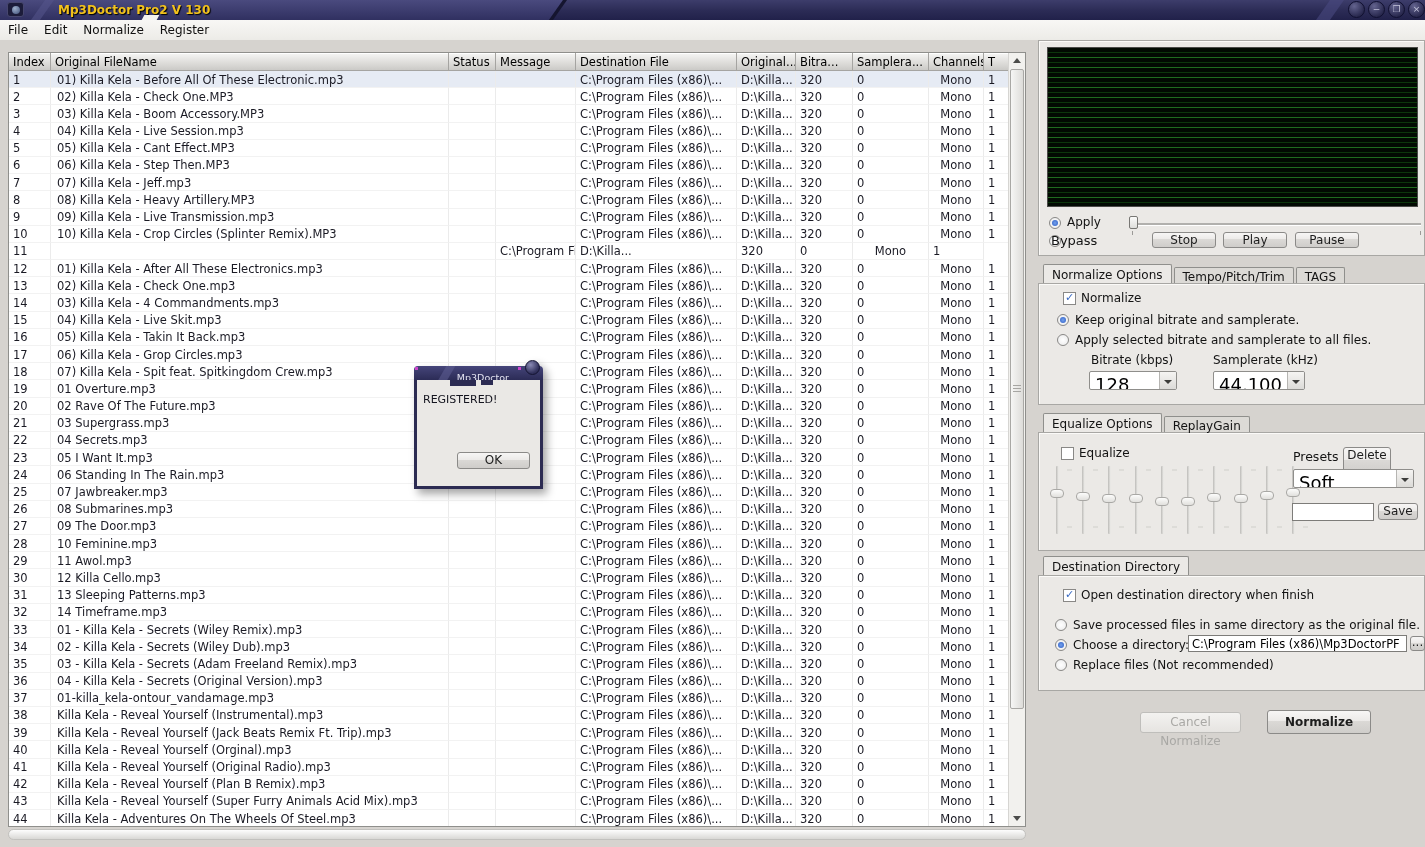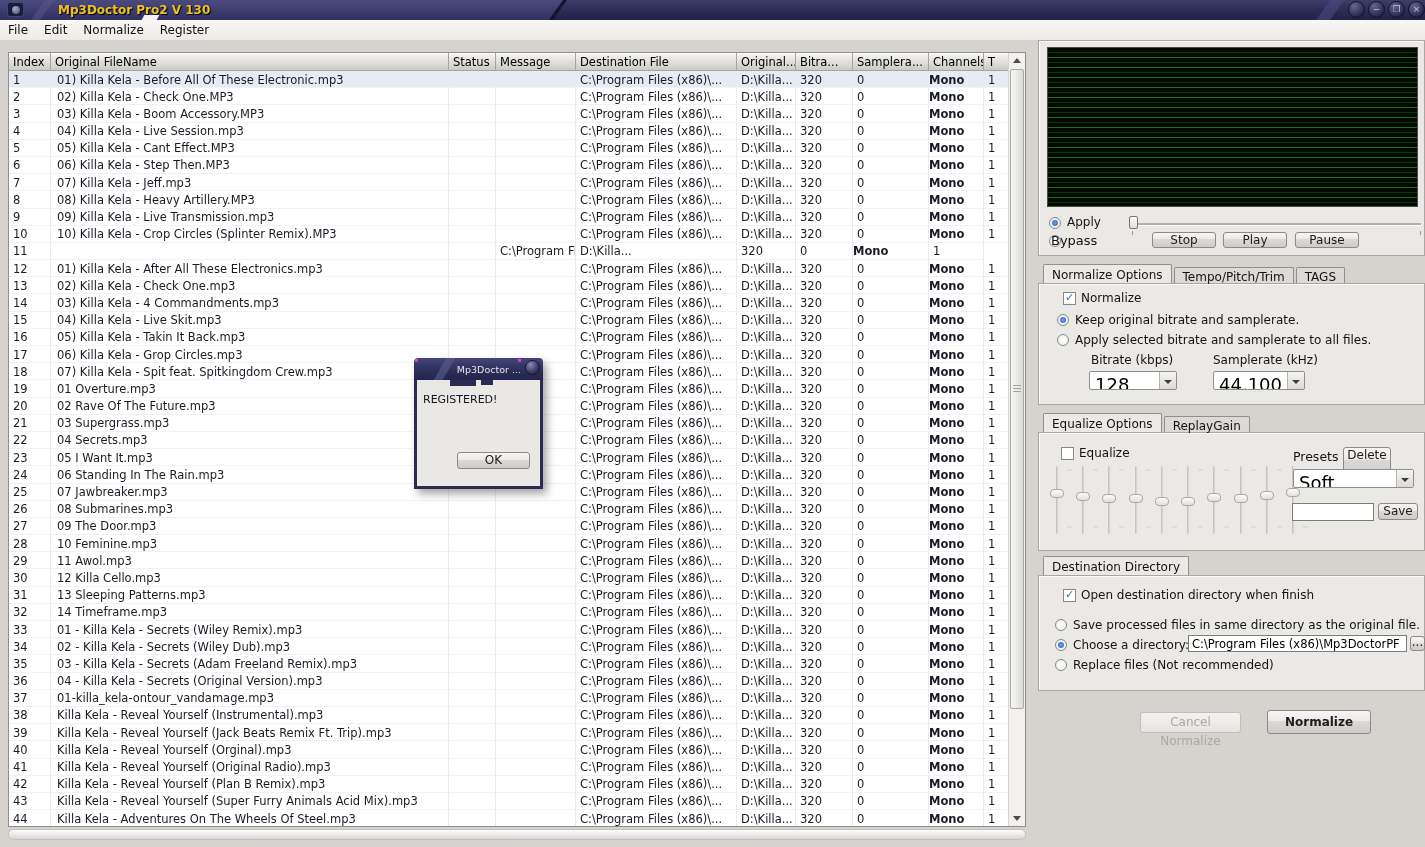--- a/index.html
+++ b/index.html
@@ -51,21 +51,21 @@
   .thead > :nth-child(2), .trow > :nth-child(2) { width:398px; }
   .thead > :nth-child(3), .trow > :nth-child(3) { width:47px; }
   .thead > :nth-child(4), .trow > :nth-child(4) { width:80px; }
   .thead > :nth-child(5), .trow > :nth-child(5) { width:161px; }
   .thead > :nth-child(6), .trow > :nth-child(6) { width:59px; }
   .thead > :nth-child(7), .trow > :nth-child(7) { width:57px; }
   .thead > :nth-child(8), .trow > :nth-child(8) { width:76px; }
   .thead > :nth-child(9), .trow > :nth-child(9) { width:55px; }
   .thead > :nth-child(10), .trow > :nth-child(10){ width:24px; border-right:none; }
   .trow .c-name { padding-left:6px; }
-  .trow .c-chan { padding-left:0;font-weight:bold; }
+  .trow .c-chan { text-align:center; padding-left:0; }
 
   
   .vscroll { position:absolute; right:0; top:0; width:17px; height:773px; background:#f2f1ee;
              border-left:1px solid #d6d5d2; }
   .vs-btn { position:absolute; left:0; width:16px; height:16px; }
   .vs-up { top:0; } .vs-down { bottom:0; }
   .vs-up::after { content:""; position:absolute; left:4px; top:5px; border:4px solid transparent;
                   border-bottom:5px solid #4c4c4a; border-top:none; }
   .vs-down::after { content:""; position:absolute; left:4px; top:6px; border:4px solid transparent;
                     border-top:5px solid #4c4c4a; border-bottom:none; }
@@ -131,21 +131,21 @@
   #grp-norm { left:1038px; top:283px; width:387px; height:122px; }
   #grp-eq   { left:1038px; top:432px; width:387px; height:119px;padding-left:36px; }
   #grp-dest { left:1038px; top:575px; width:387px; height:116px; }
   #tabs-norm { left:1043px; top:264px; }
   #tabs-eq   { left:1043px; top:413px; }
   #tabs-dest { left:1043px; top:556px; }
 
   
   .dialog { position:absolute; left:414px; top:358px; width:129px; height:131px; z-index:10;
             filter:drop-shadow(4px 5px 4px rgba(0,0,0,0.35)); }
-  .dlg-title { position:absolute; left:0; top:0; right:0; height:22px; border-radius:4px 4px 0 0;
+  .dlg-title { position:absolute; left:0; top:8px; right:0; height:22px; border-radius:4px 4px 0 0;
                background:linear-gradient(180deg,#45457a 0%,#2d2d58 60%,#232350 100%); overflow:hidden; }
   .dlg-title::before { content:""; position:absolute; left:26px; top:0; width:9px; height:22px;
                        background:#5b5b90; transform:skewX(-30deg); opacity:.6; }
   .dlg-title-text { position:absolute; right:22px; top:6px; font-size:9.5px; color:#e2e2f0; }
   .dlg-knob { position:absolute; right:3px; top:2px; width:15px; height:15px; border-radius:50%;
               background:radial-gradient(circle at 35% 30%,#8a8ab4,#33335e 65%,#222248);
               border:1px solid #141432; }
   .dlg-body { position:absolute; left:0; top:22px; right:0; bottom:0; background:#eae8e5;
               border:3px solid #2c2b52; border-top:none; }
   .dlg-tab1 { position:absolute; left:33px; top:0; width:26px; height:6px; background:#2c2b52; }

